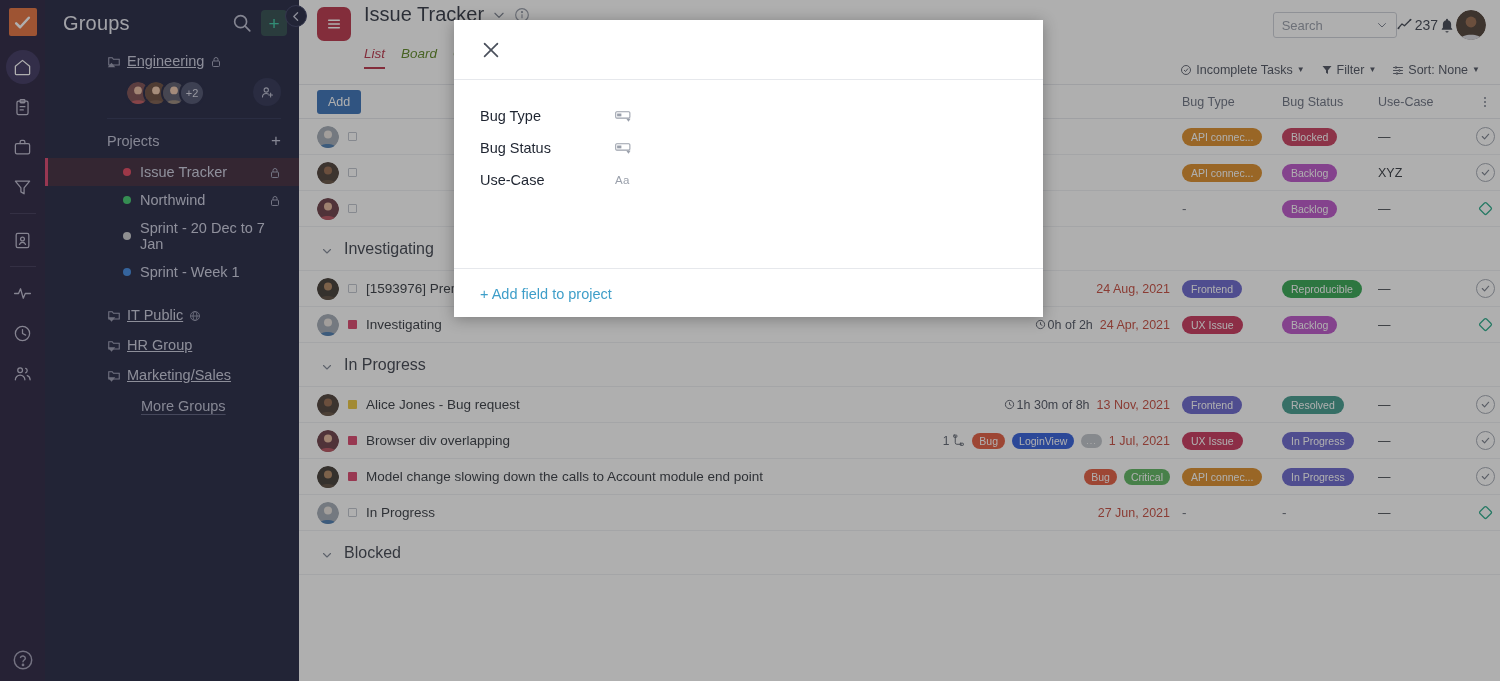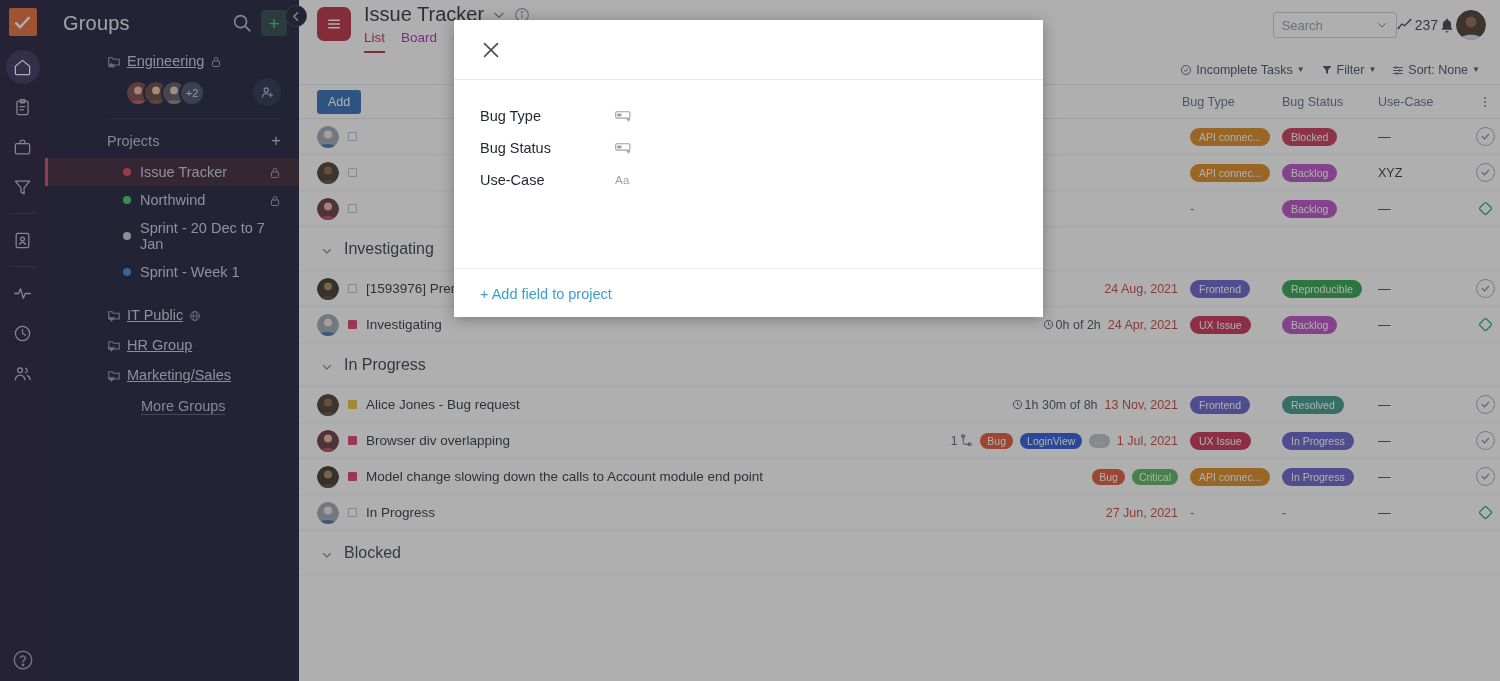--- a/index.html
+++ b/index.html
@@ -100,22 +100,22 @@
   .proj-icon {
     width: 34px; height: 34px; background: #b32038; border-radius: 7px; margin-top: 7px;
     display: flex; align-items: center; justify-content: center; color: #fff; flex: 0 0 auto;
   }
   .proj-icon svg { width: 18px; height: 18px; }
   .topinfo { margin-left: 13px; }
   .proj-name-row { display: flex; align-items: center; gap: 8px; margin-top: 3px; }
   .proj-name { font-size: 20px; color: #1c2230; }
   .chev { width: 14px; height: 14px; color: #6d7484; }
   .info-ico { width: 16px; height: 16px; color: #8a909e; }
-  .tabs { display: flex; gap: 16px; margin-top: 4px; }
-  .tab { font-size: 13.5px; color: #a21caf; padding-bottom: 6px; }
+  .tabs { display: flex; gap: 16px; margin-top: 20px; font-style: italic; }
+  .tab { font-size: 13.5px; color: #4d7c0f; padding-bottom: 6px; }
   .tab.active { color: #b32038; border-bottom: 2px solid #b32038; }
 
   .topright { margin-left: auto; display: flex; align-items: center; gap: 0; margin-top: 10px; }
   .search-box {
     width: 124px; height: 26px; border: 1px solid #c9ccd4; border-radius: 3px;
     display: flex; align-items: center; padding: 0 8px; font-size: 13px; color: #8d93a0;
   }
   .search-box .chev { margin-left: auto; width: 12px; height: 12px; }
   .streak { display: flex; align-items: flex-start; gap: 3px; font-size: 14px; color: #2d3340; }
   .streak svg { width: 15px; height: 15px; }
@@ -166,21 +166,21 @@
   .timelog { display: flex; align-items: center; gap: 2px; font-size: 12.5px; color: #3d4352; }
   .timelog svg { width: 11px; height: 11px; }
   .due { font-size: 12.5px; color: #c0392b; white-space: nowrap; }
   .subcount { display: flex; align-items: center; gap: 3px; font-size: 12px; color: #4c5361; }
   .subcount svg { width: 13px; height: 13px; }
   .tag {
     font-size: 10.5px; color: #fff; border-radius: 9px; padding: 2px 7px; white-space: nowrap;
   }
   .tag-more { background: #b9bdc4; color: #fff; font-size: 9px; padding: 2px 5px; border-radius: 9px; letter-spacing:1px;}
   .cell { flex: 0 0 auto; display: flex; align-items: center; }
-  .cell-bugtype { width: 92px; }
+  .cell-bugtype { width: 100px; }
   .cell-bugstatus { width: 96px; }
   .cell-usecase { width: 92px; font-size: 12.5px; color: #22272f; }
   .cell-state { width: 30px; display: flex; justify-content: center; }
   .chip {
     font-size: 10.5px; color: #fff; border-radius: 10px; padding: 3px 9px;
     white-space: nowrap; overflow: hidden; text-overflow: ellipsis; max-width: 88px;
   }
   .dash { color: #555b68; }
   .state-check { width: 19px; height: 19px; border-radius: 50%; border: 1px solid #9aa0ab; display:flex;align-items:center;justify-content:center; color:#6b7280;}
   .state-check svg { width: 11px; height: 11px; }

